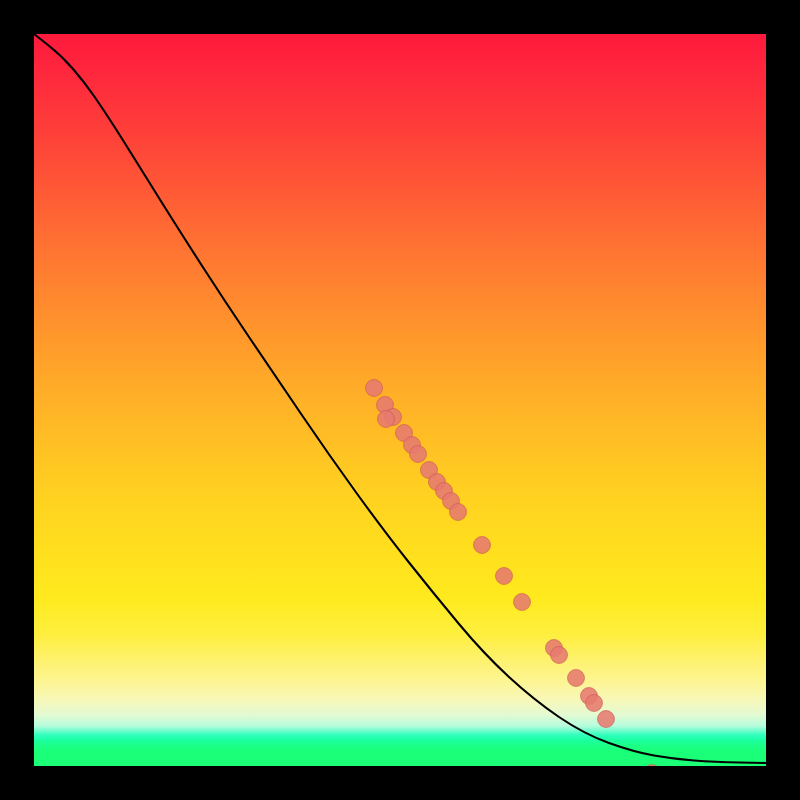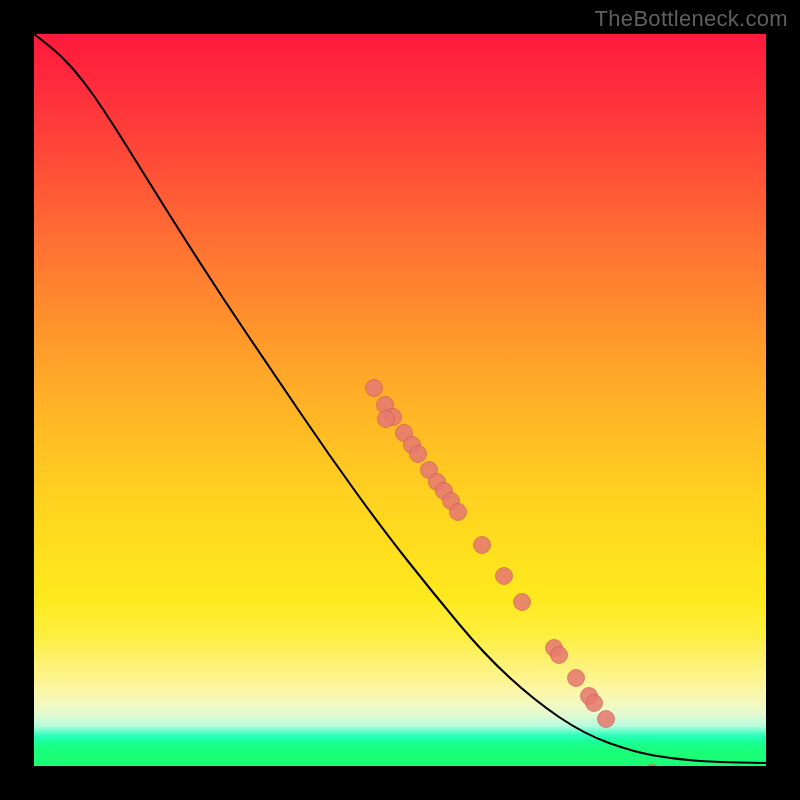--- a/index.html
+++ b/index.html
@@ -69,21 +69,20 @@
   svg.curve {
     position: absolute;
     inset: 0;
   }
 </style>
 </head>
 <body>
 
 <div class="stage">
 
-  <div class="watermark">TheBottleneck.com</div>
 
   <div class="plot">
     <div class="gradient"></div>
 
     <svg class="curve" viewBox="0 0 732 732" preserveAspectRatio="none">
       <path fill="none" stroke-width="2.1" stroke-linecap="round" d="M 0 0 Q 0 0 14 11 Q 28 22 39.5 35.5 Q 51 49 60 62 Q 69 75 78 89 Q 87 103 98.5 121.5 Q 110 140 127.5 168 Q 145 196 167.5 231 Q 190 266 215 303 Q 240 340 267.5 380.5 Q 295 421 322.5 459 Q 350 497 375 528.5 Q 400 560 425 590 Q 450 620 475 643 Q 500 666 525 683 Q 550 700 575 709 Q 600 718 620 721.5 Q 640 725 660 726.5 Q 680 728 706 728.5 L 732 729" id="curvePath" stroke="#000000"></path>
       <g id="pointsGroup">
           <circle cx="340" cy="354" r="8.5" fill="#e67a70" stroke="#c9584f" stroke-width="0.6" fill-opacity="0.88"></circle>
           <circle cx="351" cy="371" r="8.5" fill="#e67a70" stroke="#c9584f" stroke-width="0.6" fill-opacity="0.88"></circle>
           <circle cx="359" cy="383" r="8.5" fill="#e67a70" stroke="#c9584f" stroke-width="0.6" fill-opacity="0.88"></circle>

